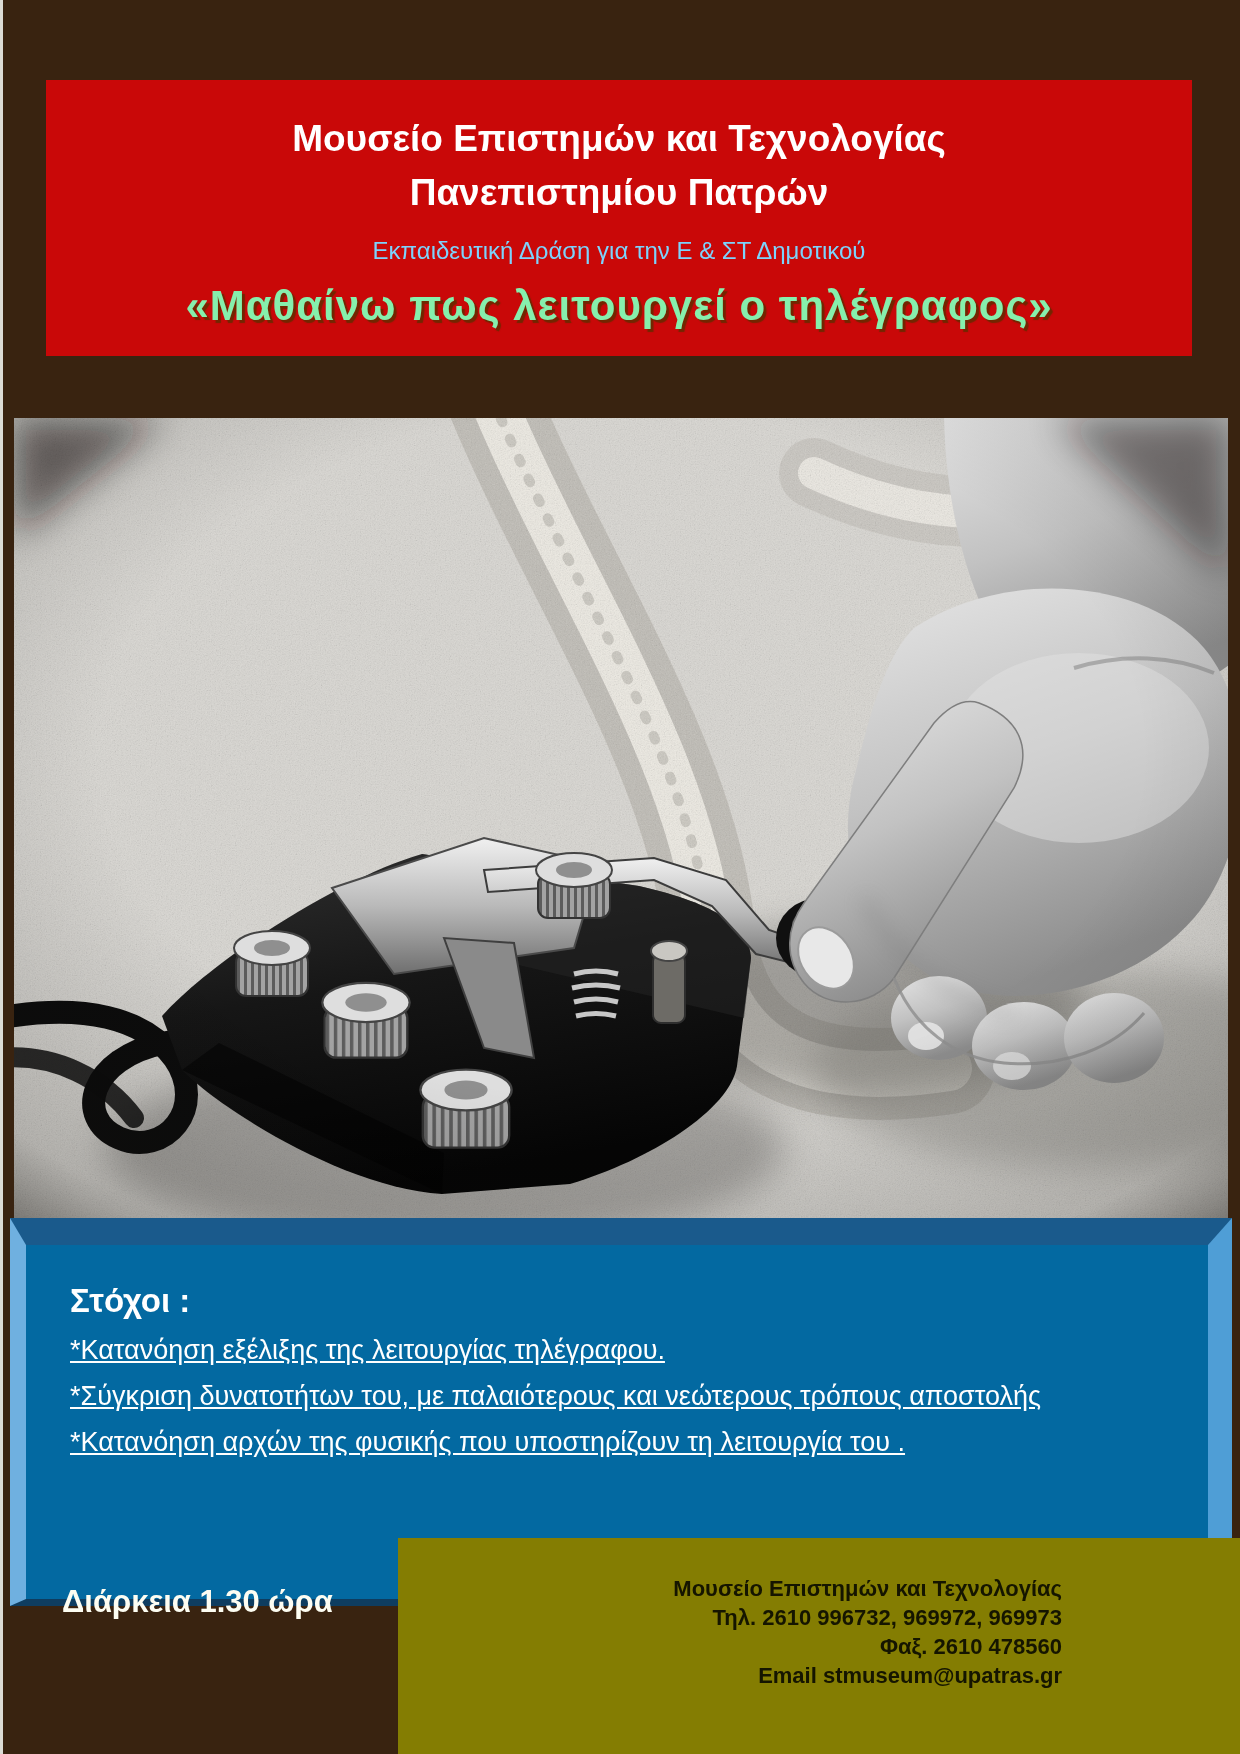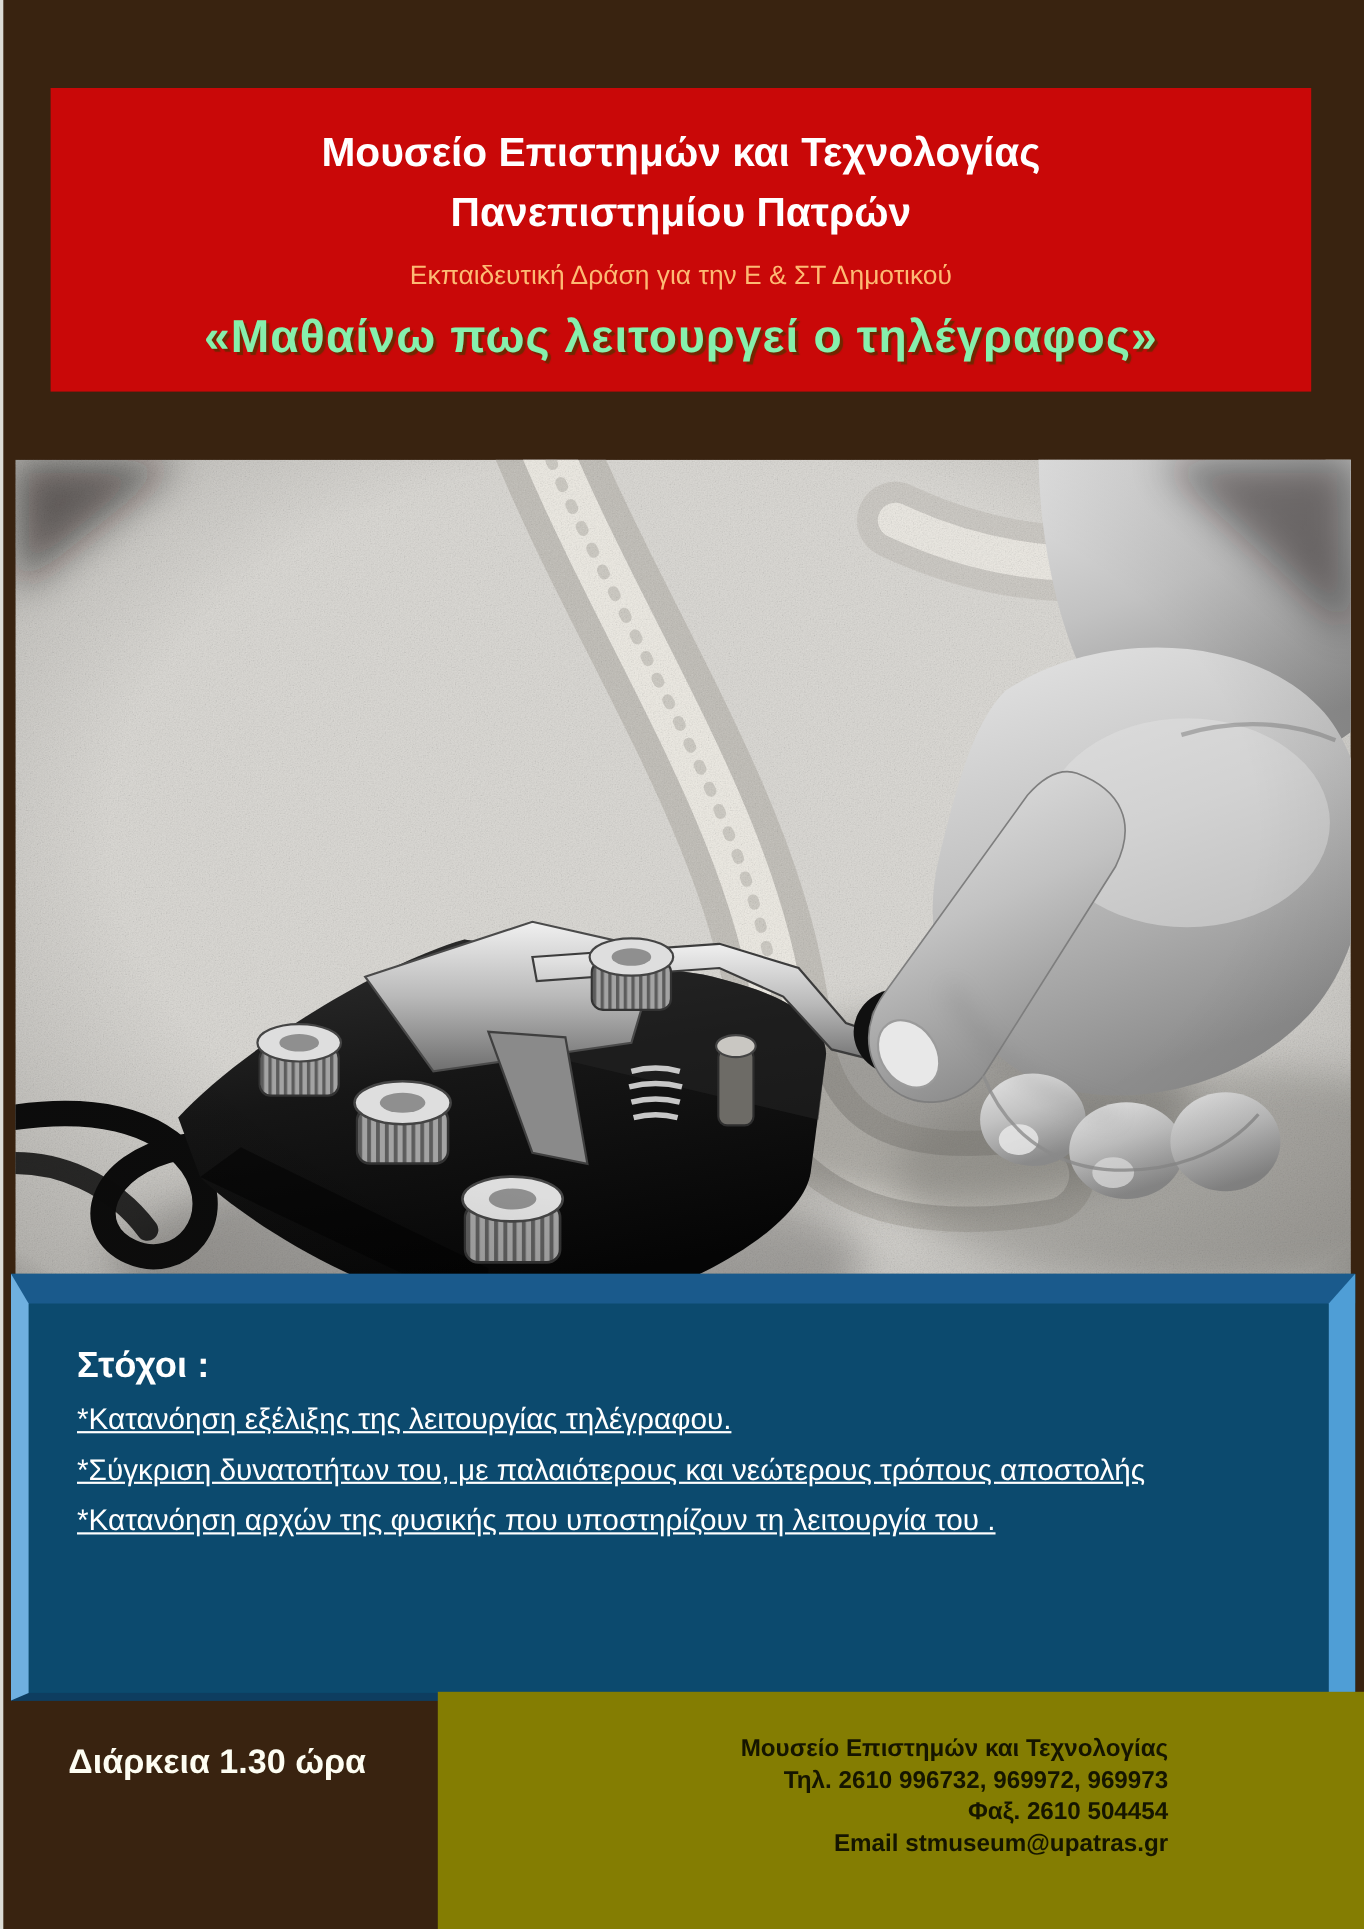--- a/index.html
+++ b/index.html
@@ -9,35 +9,35 @@
     font-family:"Liberation Sans","DejaVu Sans",sans-serif;
   }
   .edge-strip{position:absolute;left:0;top:0;width:3px;height:1754px;background:#dcdcd6;}
 
   
   .header-banner{
     position:absolute;left:46px;top:80px;width:1146px;height:276px;
     background:#c90808;text-align:center;box-sizing:border-box;padding-top:32px;
   }
   .title-line{color:#ffffff;font-weight:bold;font-size:37px;line-height:54px;}
-  .subtitle{color:#fdba74;font-size:24px;line-height:34px;margin-top:14px;}
+  .subtitle{color:#7dd3fc;font-size:24px;line-height:34px;margin-top:14px;}
   .activity-title{
     color:#86efac;font-weight:bold;font-size:42px;line-height:60px;margin-top:8px;
     text-shadow:3px 3px 1px rgba(110,40,0,0.95);
     letter-spacing:1px;
   }
 
   
   .photo-wrap{position:absolute;left:14px;top:418px;width:1214px;height:800px;}
   .photo-wrap svg{display:block;}
 
   
   .goals-panel{
-    position:absolute;left:10px;top:1158px;width:1222px;height:388px;box-sizing:border-box;
-    background:#0c4a6e;
+    position:absolute;left:10px;top:1218px;width:1222px;height:388px;box-sizing:border-box;
+    background:#0369a1;
     border-top:27px solid #1a5a8c;
     border-left:16px solid #6fb0e0;
     border-right:24px solid #4f9ed6;
     border-bottom:7px solid #0e3d60;
     padding:36px 30px 0 44px;
     color:#ffffff;
   }
   .goals-heading{font-size:33px;font-weight:bold;line-height:40px;margin-bottom:6px;}
   .goal-line{font-size:27px;line-height:46px;text-decoration:underline;}
 
@@ -190,16 +190,16 @@
 <div class="goals-panel">
   <div class="goals-heading">Στόχοι :</div>
   <div class="goal-line">*Κατανόηση εξέλιξης της λειτουργίας τηλέγραφου.</div>
   <div class="goal-line">*Σύγκριση δυνατοτήτων του, με παλαιότερους και νεώτερους τρόπους αποστολής</div>
   <div class="goal-line">*Κατανόηση  αρχών της φυσικής που υποστηρίζουν τη λειτουργία του .</div>
 </div>
 
 <div class="olive-panel">
   <div class="contact-line">Μουσείο Επιστημών και Τεχνολογίας</div>
   <div class="contact-line">Τηλ. 2610 996732, 969972, 969973</div>
-  <div class="contact-line">Φαξ. 2610 504454</div>
+  <div class="contact-line">Φαξ. 2610 478560</div>
   <div class="contact-line">Email stmuseum@upatras.gr</div>
 </div>
 <div class="duration-label">Διάρκεια 1.30 ώρα</div>
 
 </body></html>

